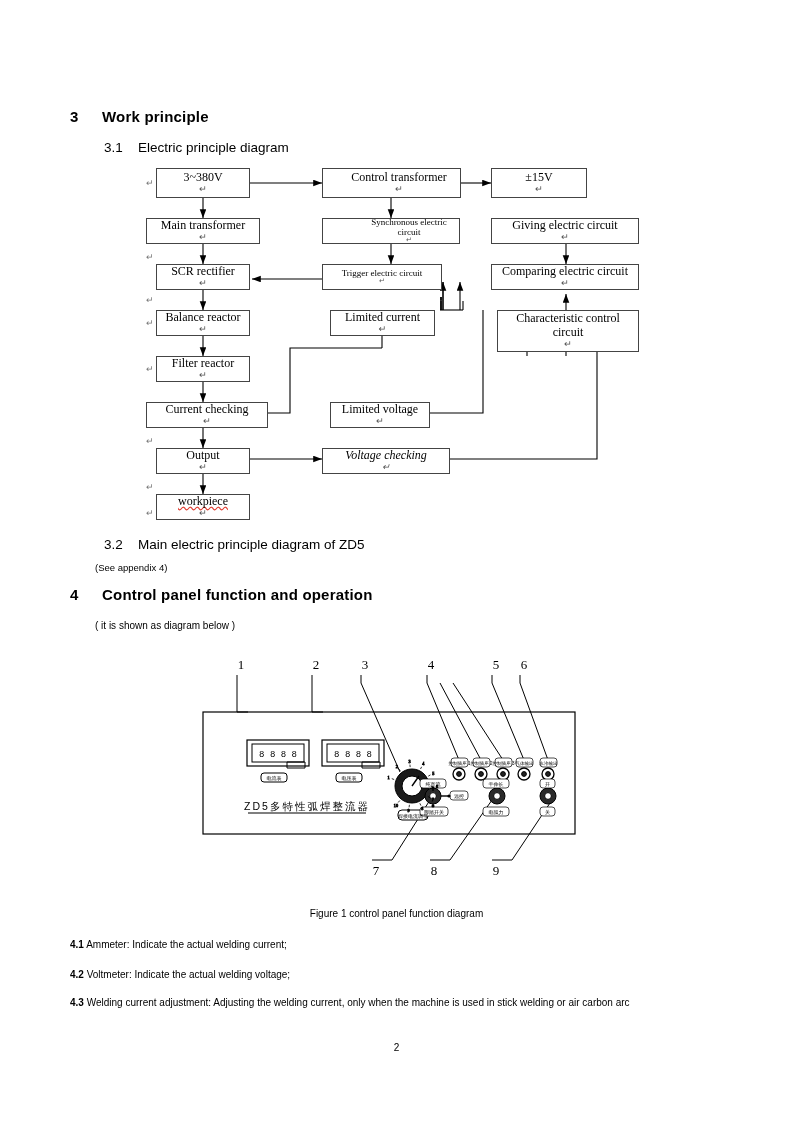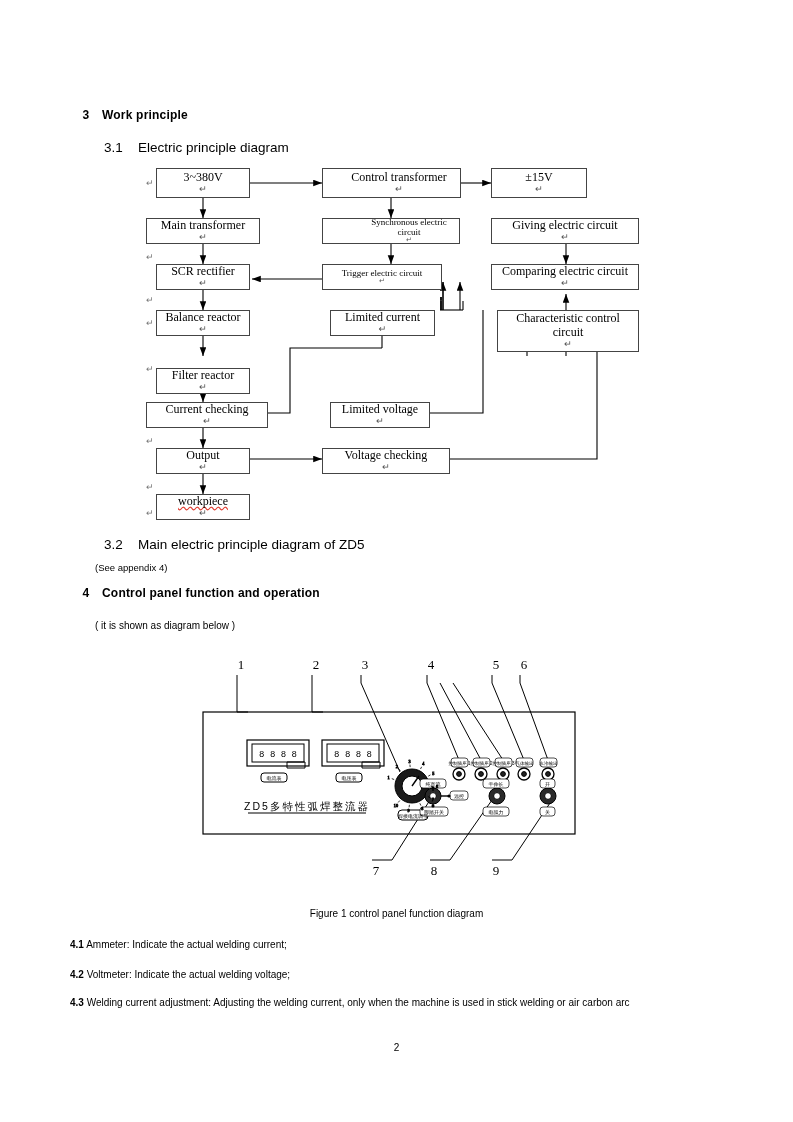--- a/index.html
+++ b/index.html
@@ -4,21 +4,21 @@
 <title>Work principle</title>
 <style>
   html,body{margin:0;padding:0;background:#fff;}
   body{
     width:793px;height:1122px;position:relative;overflow:hidden;
     font-family:"Liberation Sans",sans-serif;color:#000;
   }
   .page{position:absolute;inset:0;}
 
   
-  .h1{position:absolute;font-weight:bold;font-size:12px;letter-spacing:.2px;text-align:center;}
+  .h1{position:absolute;font-weight:bold;font-size:15px;letter-spacing:.2px;}
   .h1 .num{display:inline-block;width:32px;}
   .h2{position:absolute;font-size:13.5px;}
   .h2 .num{display:inline-block;width:34px;}
   .small-note{position:absolute;font-size:9.5px;}
   .body-p{position:absolute;font-size:10px;line-height:14px;}
   .body-p b{font-weight:bold;}
   .caption{position:absolute;font-size:10px;}
   .pageno{position:absolute;font-size:10px;}
 
   
@@ -200,21 +200,21 @@
           <span class="ret">↵</span>
         </span>
     </div>
     <div class="fbox fs12" style="left:497px;top:150px;width:142px;height:42px;">
       <span>
           <span>Characteristic control circuit</span>
           <span class="ret">↵</span>
         </span>
     </div>
 
-    <div class="fbox fs12" style="left:156px;top:196px;width:94px;height:26px;margin-top:12px;">
+    <div class="fbox fs12" style="left:156px;top:196px;width:94px;height:26px;">
       <span>
           <span>Filter reactor</span>
           <span class="ret">↵</span>
         </span>
     </div>
 
     <div class="fbox fs12" style="left:146px;top:242px;width:122px;height:26px;">
       <span>
           <span>Current checking</span>
           <span class="ret">↵</span>
@@ -226,21 +226,21 @@
           <span class="ret">↵</span>
         </span>
     </div>
 
     <div class="fbox fs12" style="left:156px;top:288px;width:94px;height:26px;">
       <span>
           <span>Output</span>
           <span class="ret">↵</span>
         </span>
     </div>
-    <div class="fbox fs12" style="left:322px;top:288px;width:128px;height:26px;">
+    <div class="fbox fs12" style="left:322px;top:288px;width:128px;height:26px;font-style:italic;">
       <span>
           <span>Voltage checking</span>
           <span class="ret">↵</span>
         </span>
     </div>
 
     <div class="fbox fs12" style="left:156px;top:334px;width:94px;height:26px;">
       <span>
           <span class="spell">workpiece</span>
           <span class="ret">↵</span>

